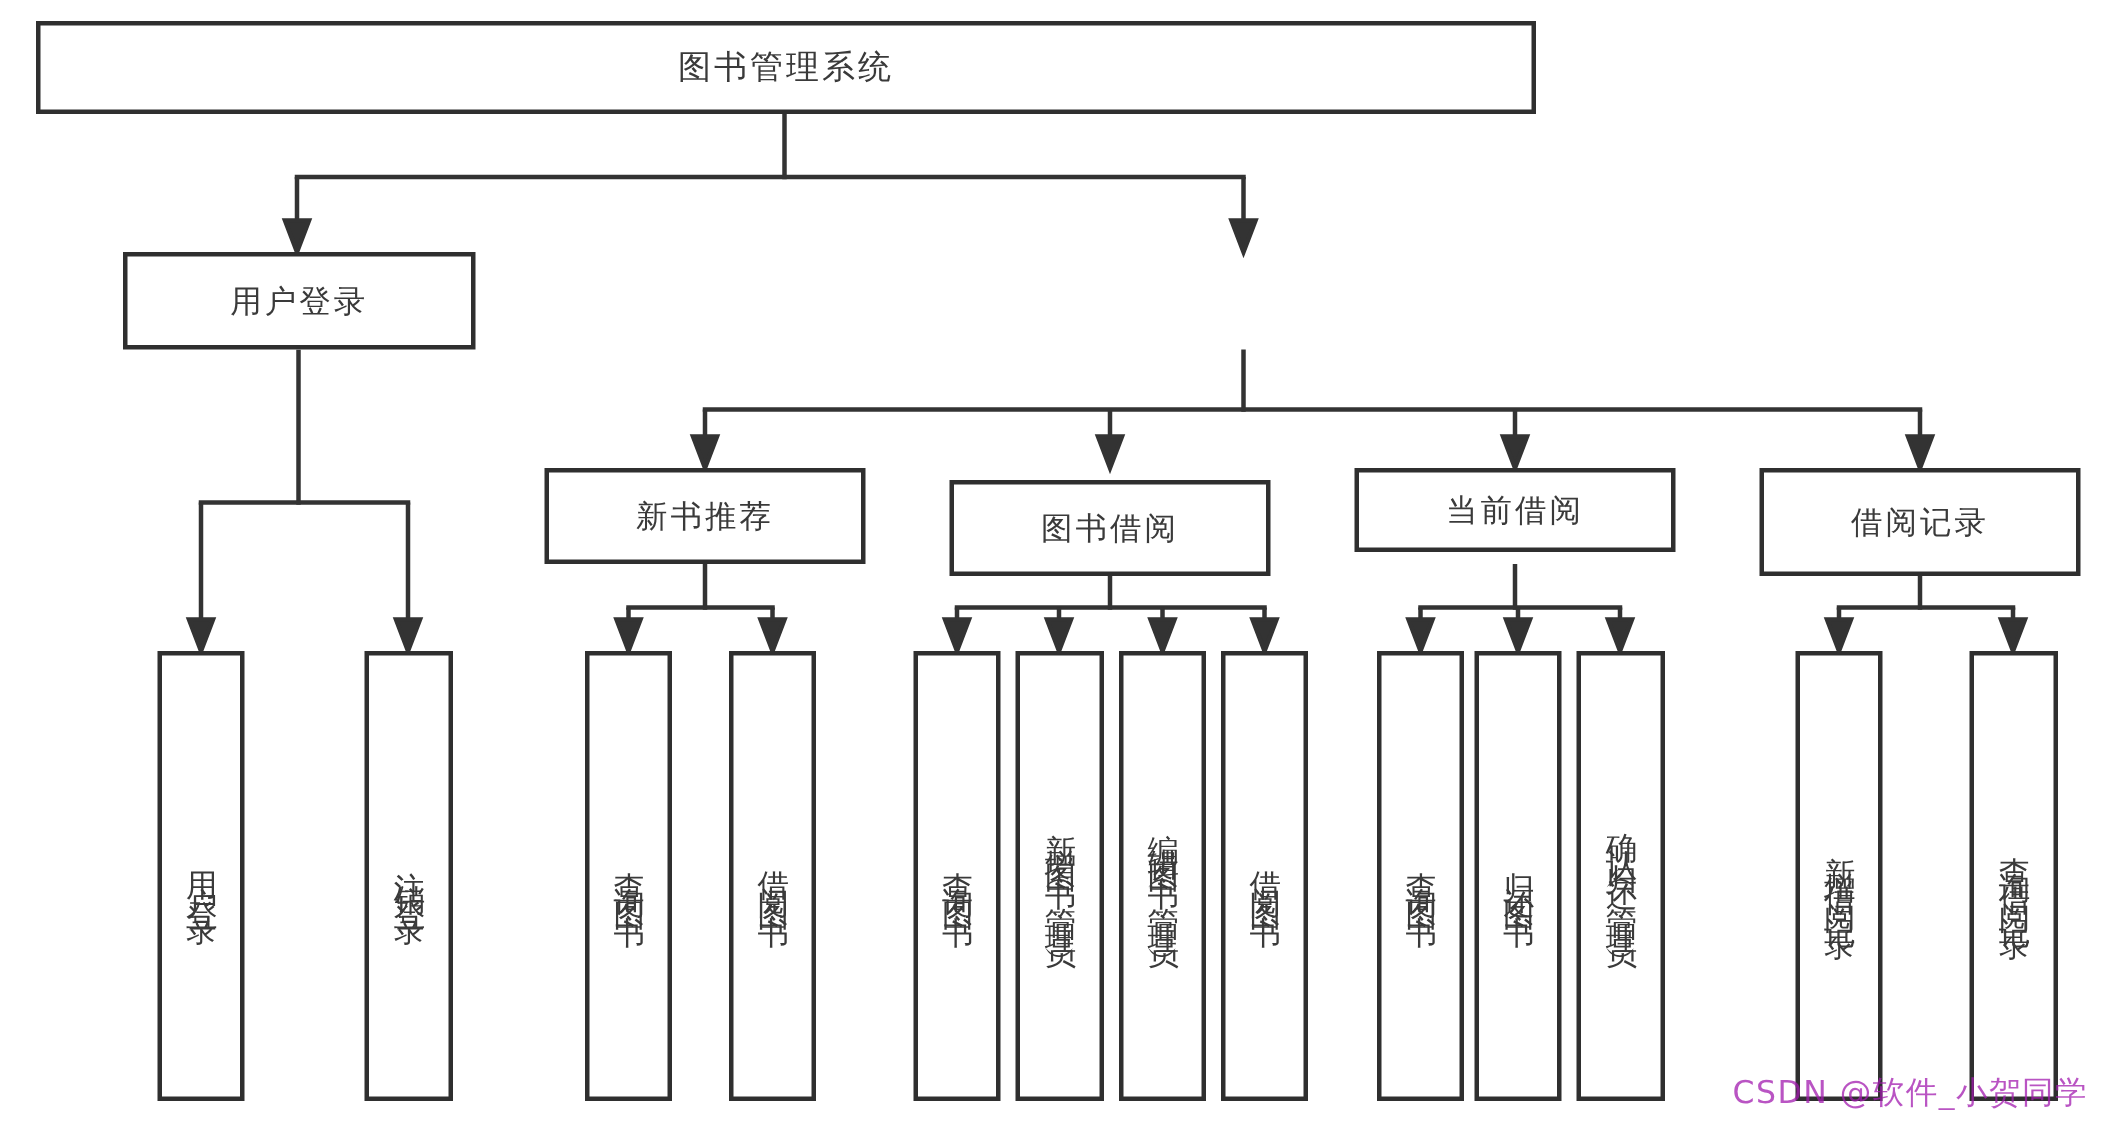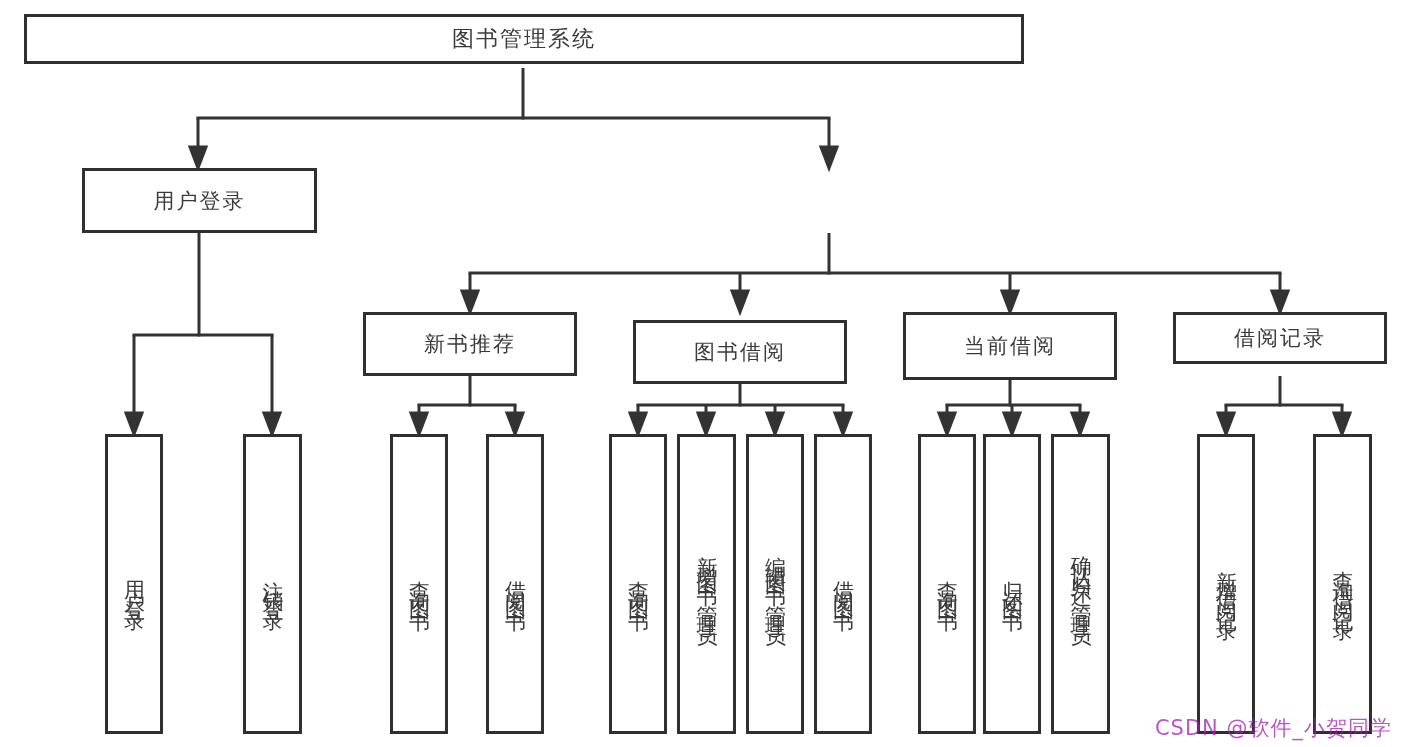--- a/index.html
+++ b/index.html
@@ -113,28 +113,28 @@
     <polygon points="1072,413 1088,413 1080,434"></polygon>
 
     <line x1="1280" y1="376" x2="1280" y2="406.5"></line>
     <line x1="1224.5" y1="405" x2="1343.5" y2="405"></line>
     <line x1="1226" y1="405" x2="1226" y2="416"></line>
     <polygon points="1218,413 1234,413 1226,434"></polygon>
     <line x1="1342" y1="405" x2="1342" y2="416"></line>
     <polygon points="1334,413 1350,413 1342,434"></polygon>
   </svg>
 
-  <div class="box h root" style="left:24px; top:14px; width:1000px; height:50px;">图书管理系统</div>
+  <div class="box h root" style="left:24px; top:14px; width:1000px; height:62px;">图书管理系统</div>
 
   <div class="box h" style="left:82px; top:168px; width:235px; height:65px;">用户登录</div>
 
   <div class="box h" style="left:363px; top:312px; width:214px; height:64px;">新书推荐</div>
   <div class="box h" style="left:633px; top:320px; width:214px; height:64px;">图书借阅</div>
-  <div class="box h" style="left:903px; top:312px; width:214px; height:68px;">当前借阅</div>
-  <div class="box h" style="left:1173px; top:312px; width:214px; height:52px;text-align:right;">借阅记录</div>
+  <div class="box h" style="left:903px; top:312px; width:214px; height:56px;">当前借阅</div>
+  <div class="box h" style="left:1173px; top:312px; width:214px; height:72px;text-align:right;">借阅记录</div>
 
   <div class="box v" style="left:105px; top:434px; width:58px; height:300px;">用户登录</div>
   <div class="box v" style="left:243px; top:434px; width:59px; height:300px;">注销登录</div>
 
   <div class="box v" style="left:390px; top:434px; width:58px; height:300px;">查询图书</div>
   <div class="box v" style="left:486px; top:434px; width:58px; height:300px;">借阅图书</div>
 
   <div class="box v" style="left:609px; top:434px; width:58px; height:300px;">查询图书</div>
   <div class="box v" style="left:677px; top:434px; width:59px; height:300px;">新增图书（管理员）</div>
   <div class="box v" style="left:746px; top:434px; width:58px; height:300px;">编辑图书（管理员）</div>

